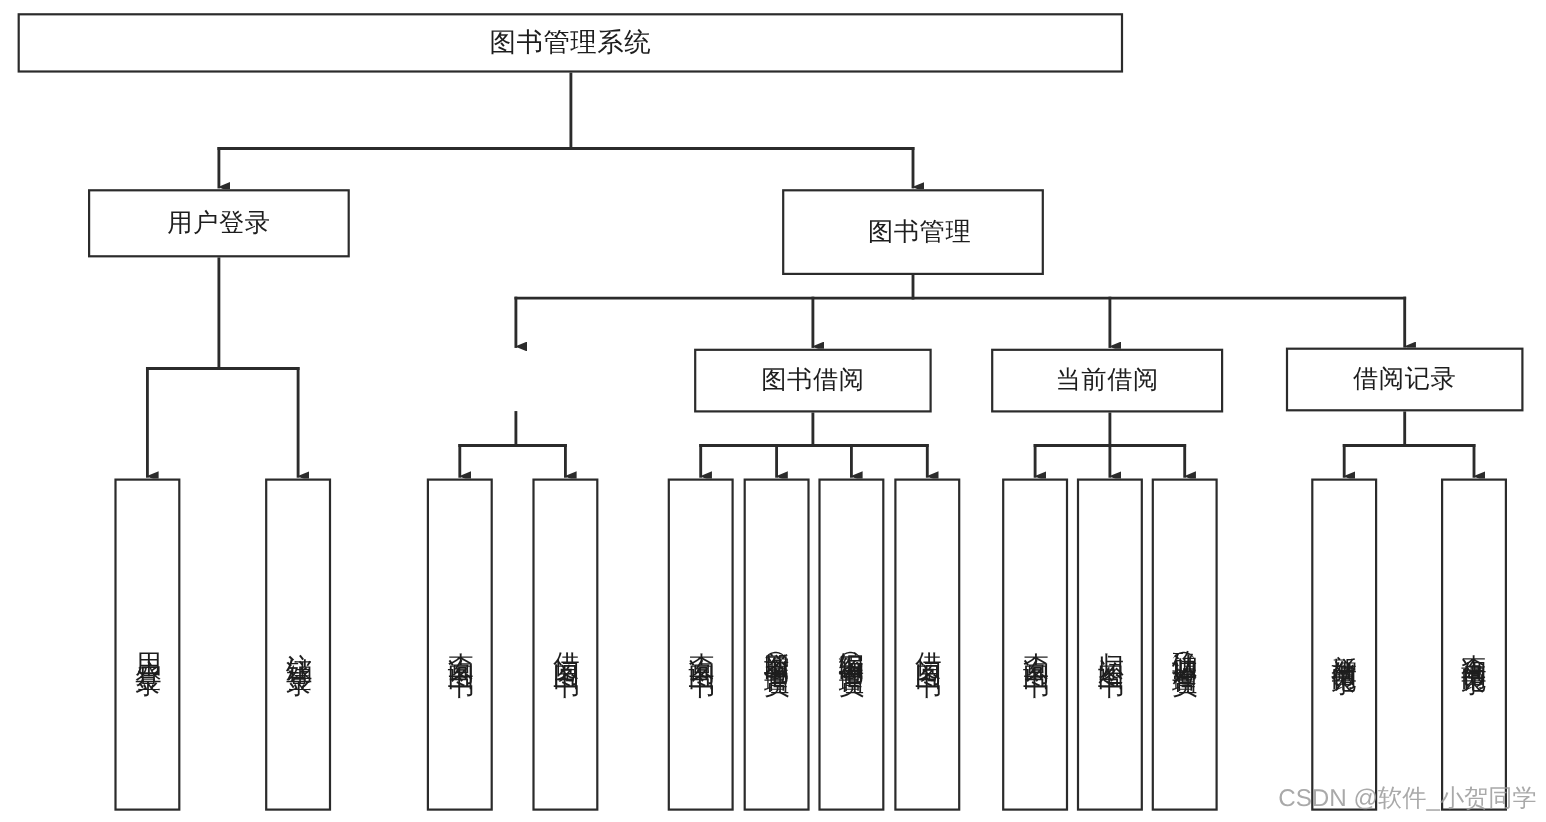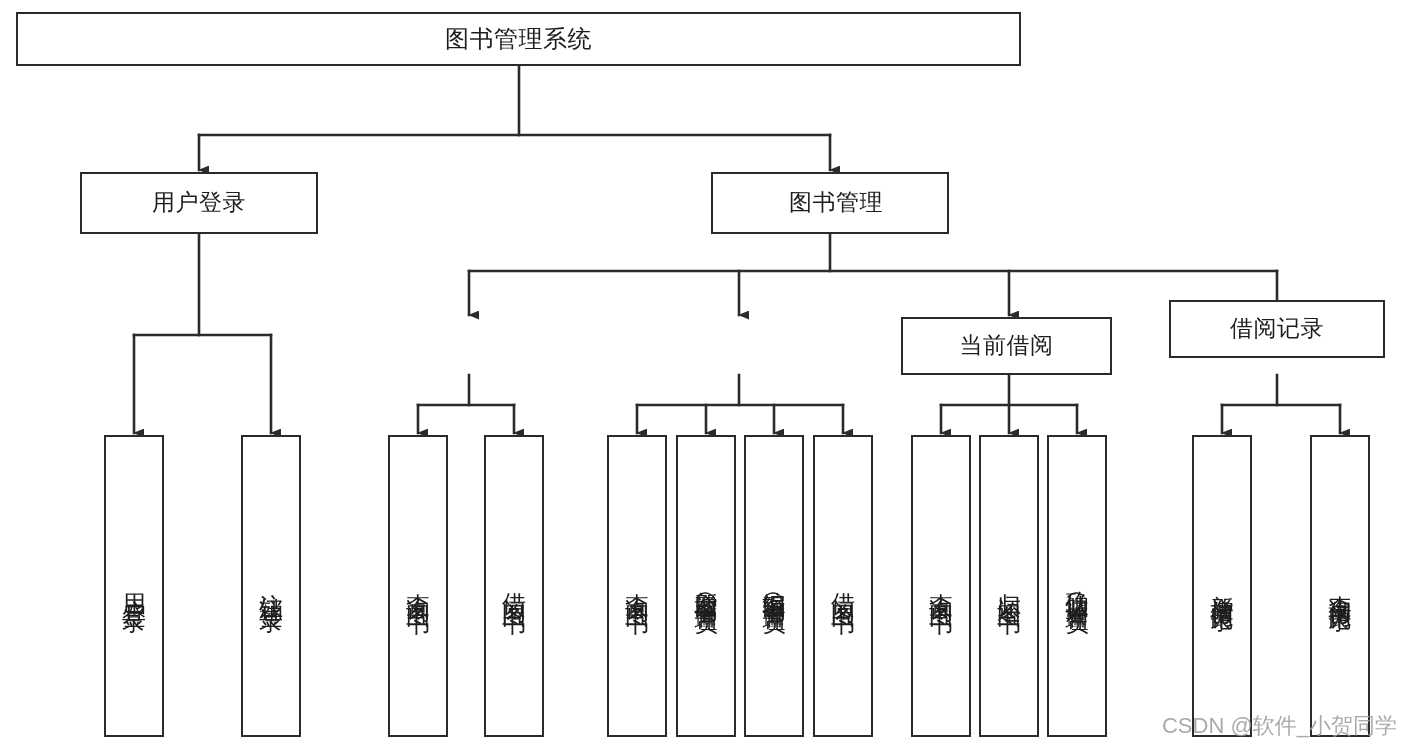--- a/index.html
+++ b/index.html
@@ -132,28 +132,31 @@
     </g>
   </svg>
 
   <div class="node horiz root" style="left:16px; top:12px; width:1005px; height:54px;">
     <span class="node-label">图书管理系统</span>
   </div>
 
   <div class="node horiz" style="left:80px; top:172px; width:238px; height:62px;">
     <span class="node-label">用户登录</span>
   </div>
-  <div class="node horiz" style="left:711px; top:172px; width:238px; height:62px;padding-left:12px;">
+  <div class="node horiz" style="left:711px; top:172px; width:238px; height:78px;padding-left:12px;">
     <span class="node-label">图书管理</span>
   </div>
 
+  <div class="node horiz" style="left:631px; top:317px; width:216px; height:58px;">
+    <span class="node-label">图书借阅</span>
+  </div>
   <div class="node horiz" style="left:901px; top:317px; width:211px; height:58px;">
     <span class="node-label">当前借阅</span>
   </div>
-  <div class="node horiz" style="left:1169px; top:300px; width:216px; height:58px;">
+  <div class="node horiz" style="left:1169px; top:316px; width:216px; height:58px;">
     <span class="node-label">借阅记录</span>
   </div>
 
   <div class="node vert" style="left:104px; top:435px; width:60px; height:302px;">
     <span class="node-label">用户登录</span>
   </div>
   <div class="node vert" style="left:241px; top:435px; width:60px; height:302px;">
     <span class="node-label">注销登录</span>
   </div>
 

